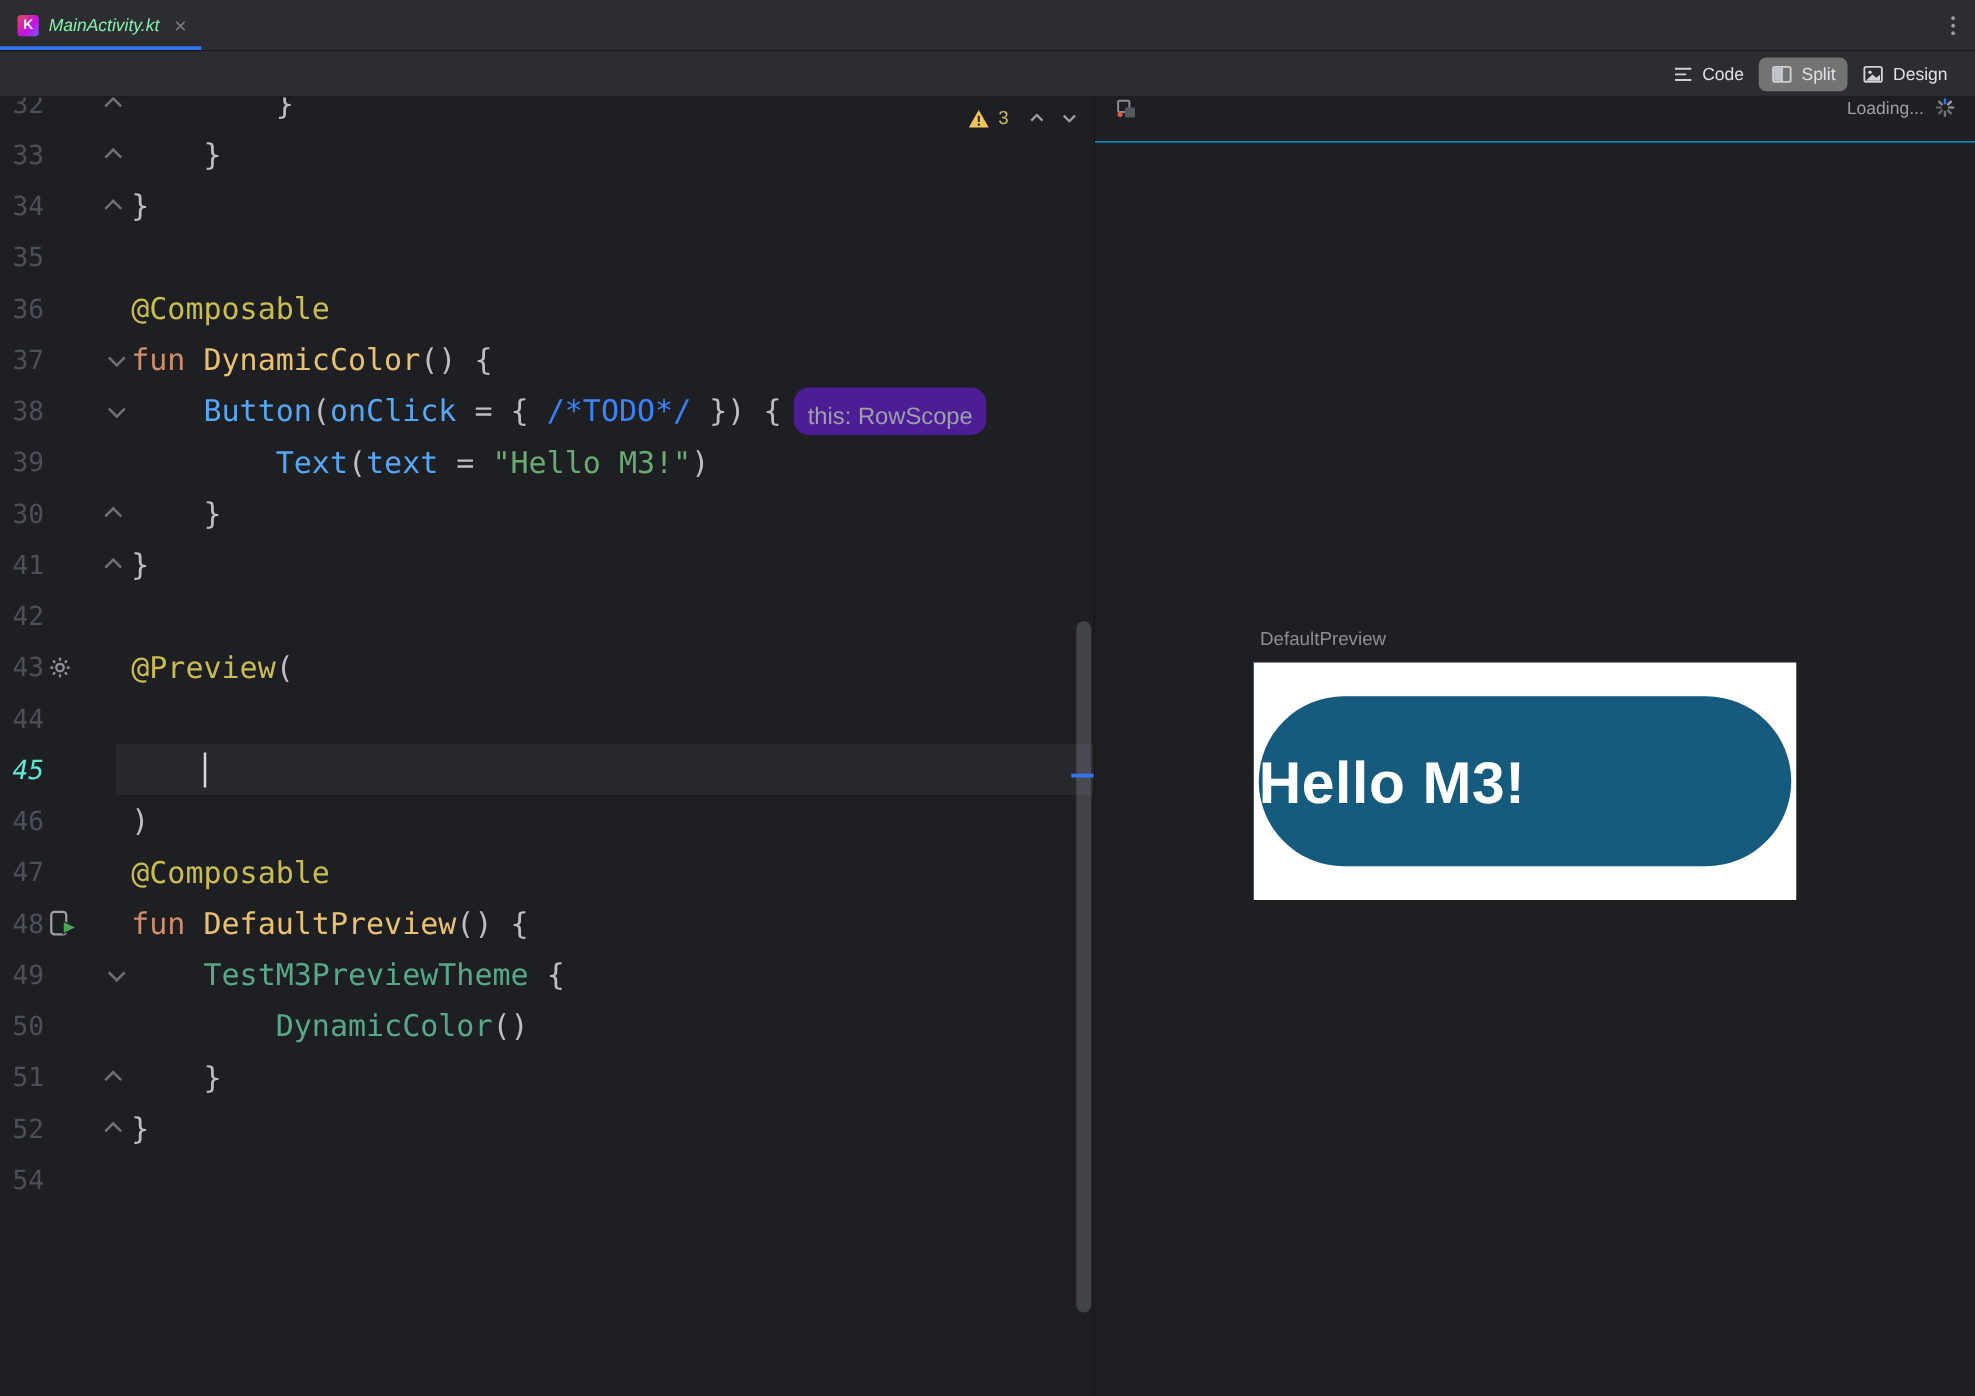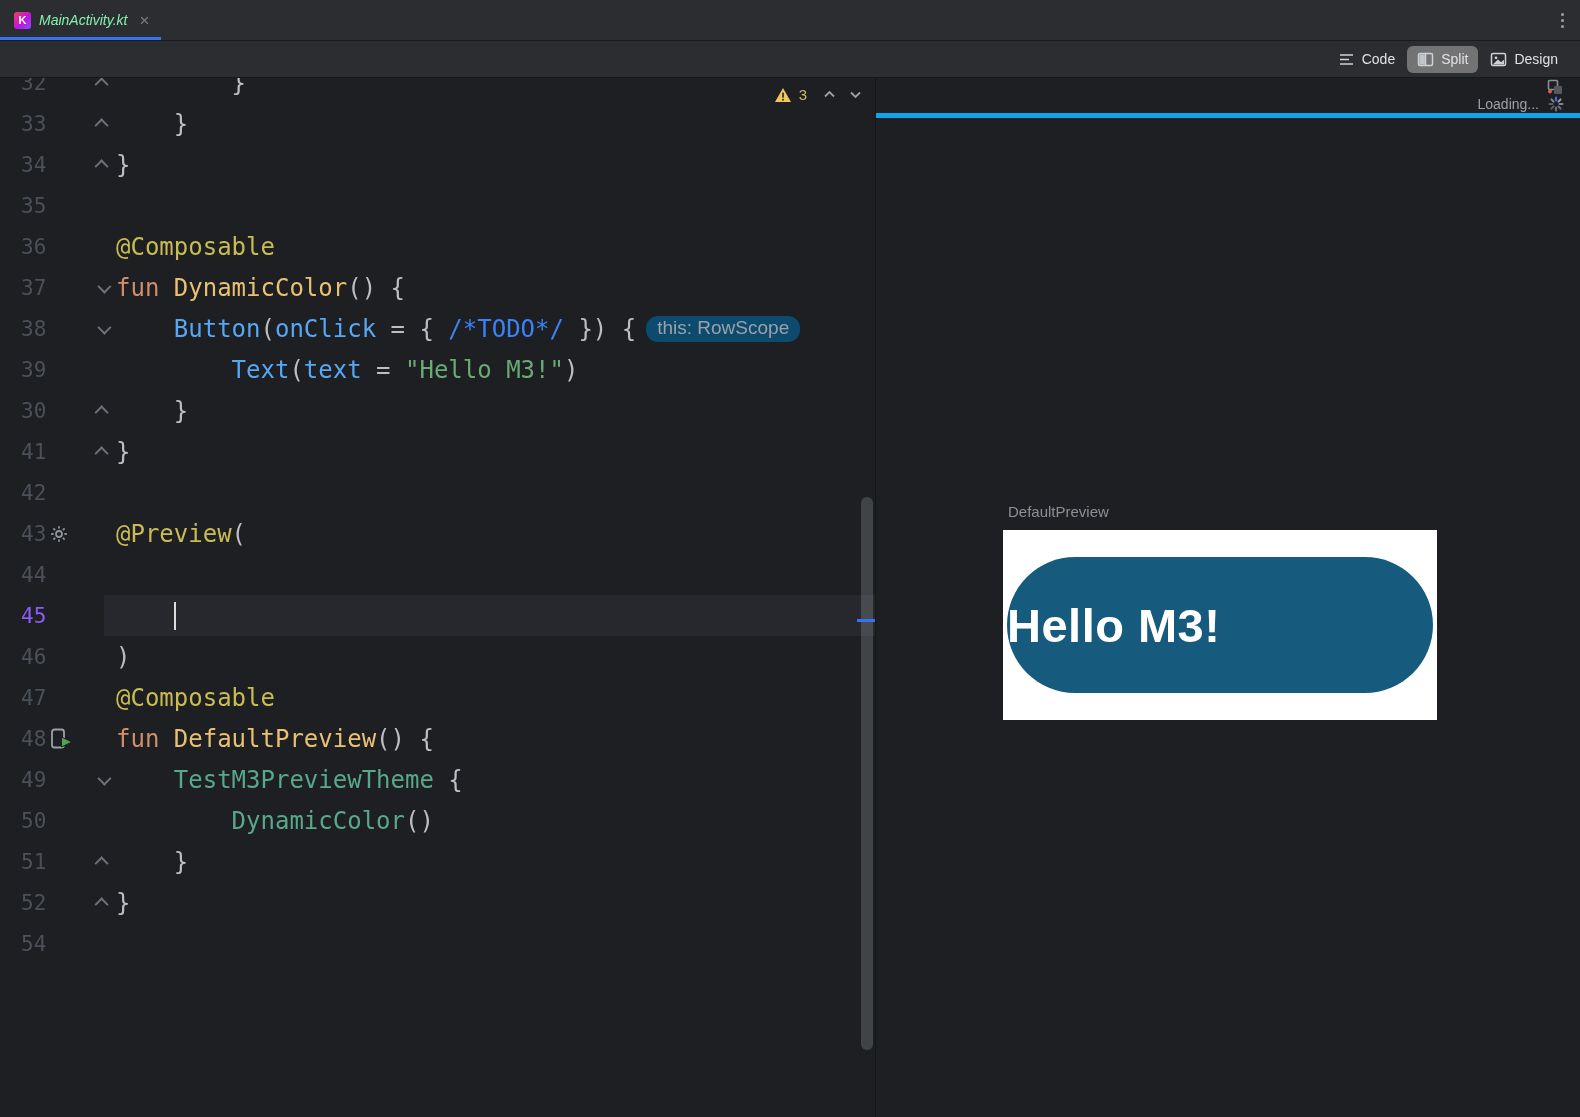--- a/index.html
+++ b/index.html
@@ -24,59 +24,59 @@
            border-bottom:1px solid #17181b;display:flex;align-items:center;
            justify-content:flex-end;padding-right:12px;gap:2px;}
   .mode{display:flex;align-items:center;gap:7px;background:transparent;border:none;color:#dfe1e5;
         font-size:14px;padding:5px 10px;border-radius:6px;font-family:inherit;cursor:default;}
   .mode.active{background:#737373;text-align:right;}
   .micon{display:flex;}
 
   
   .editor{position:absolute;top:78px;left:0;width:875px;bottom:0;overflow:hidden;
           background:#1e1f22;border-right:1px solid #141517;}
-  #code-lines{position:absolute;top:-16px;left:11px;right:0;}
+  #code-lines{position:absolute;top:-16px;left:0;right:0;}
   .row{position:relative;height:41px;display:flex;align-items:center;}
   .row.current::before{content:'';position:absolute;left:93px;right:0;top:0;bottom:0;background:#26282e;}
   .gutter{position:relative;width:105px;flex:0 0 105px;height:100%;z-index:1;}
   .ln{position:absolute;left:10px;top:50%;transform:translateY(-50%);
       font-family:"DejaVu Sans Mono",monospace;font-size:21px;color:#4b5059;}
-  .row.current .ln{color:#8b5cf6;}
+  .row.current .ln{color:#5eead4;font-style:italic;}
   .gicon{position:absolute;left:38px;top:50%;transform:translateY(-50%);display:flex;}
   .fold{position:absolute;left:84px;top:50%;transform:translateY(-50%);width:16px;height:16px;
         display:flex;align-items:center;justify-content:center;}
   .chev{width:8px;height:8px;border-right:2px solid #6e7177;border-bottom:2px solid #6e7177;display:block;}
   .chev.down{transform:rotate(45deg) translateY(-2px);}
   .chev.up{transform:rotate(-135deg) translateY(-2px);}
   .codetext{position:relative;z-index:1;font-family:"DejaVu Sans Mono",monospace;font-size:24px;
             white-space:pre;display:flex;align-items:center;height:100%;}
   .tk-p{color:#bcbec4}
   .tk-kw{color:#cf8e6d}
   .tk-fn{color:#e9c173}
   .tk-ann{color:#c9bc53}
   .tk-call{color:#56a8f5}
   .tk-str{color:#6aab73}
   .tk-cmt{color:#3b82f6;}
   .tk-comp{color:#58a88a}
   .caret{width:2px;height:28px;background:#dcdcdc;display:inline-block;}
-  .hint{margin-left:10px;background:#0c4a6e;color:#9da0a8;font-family:"Liberation Sans",sans-serif;
-        font-size:19px;padding:1px 11px 3px;border-radius:12px;white-space:nowrap;}
+  .hint{margin-left:10px;background:#4c1d95;color:#9da0a8;font-family:"Liberation Sans",sans-serif;
+        font-size:19px;padding:13px 11px 3px;border-radius:12px;white-space:nowrap;}
 
   .inspect{position:absolute;top:7px;right:10px;display:flex;align-items:center;gap:7px;z-index:3;}
   .warn-count{color:#c9bc6a;font-size:15px;margin-right:6px;}
   .inspect .nav{display:flex;background:none;border:none;padding:2px;}
 
   .vscroll{position:absolute;right:2px;top:419px;width:12px;height:553px;
            background:rgba(150,154,160,.30);border-radius:7px;z-index:2;}
   .caret-mark{position:absolute;right:0;top:541px;width:18px;height:3px;background:#3574f0;z-index:3;}
 
   
   .preview{position:absolute;top:78px;left:876px;right:0;bottom:0;background:#1e1f22;}
-  .ptoolbar{position:absolute;top:0;left:0;right:0;height:35px;border-bottom:5px solid #0ea5e9;
-            display:flex;align-items:flex-end;padding:0 16px;flex-direction:column;}
+  .ptoolbar{position:absolute;top:0;left:0;right:0;height:35px;border-bottom:1px solid #0ea5e9;
+            display:flex;align-items:flex-start;padding:0 16px;}
   .ptool-icon{display:flex;}
   .loading{margin-left:auto;display:flex;align-items:center;gap:9px;color:#9da0a8;font-size:14px;}
   .pcanvas{position:absolute;top:36px;left:0;right:0;bottom:0;}
   .pname{position:absolute;left:132px;top:389px;color:#8c8f96;font-size:15px;}
   .pframe{position:absolute;left:127px;top:416px;width:434px;height:190px;background:#ffffff;
           display:flex;align-items:center;justify-content:center;}
   .pill{width:426px;height:136px;border-radius:68px;background:#165a7e;
         display:flex;align-items:center;justify-content:flex-start;}
   .pill span{color:#ffffff;font-size:47px;font-weight:bold;letter-spacing:.5px;}
 </style>

